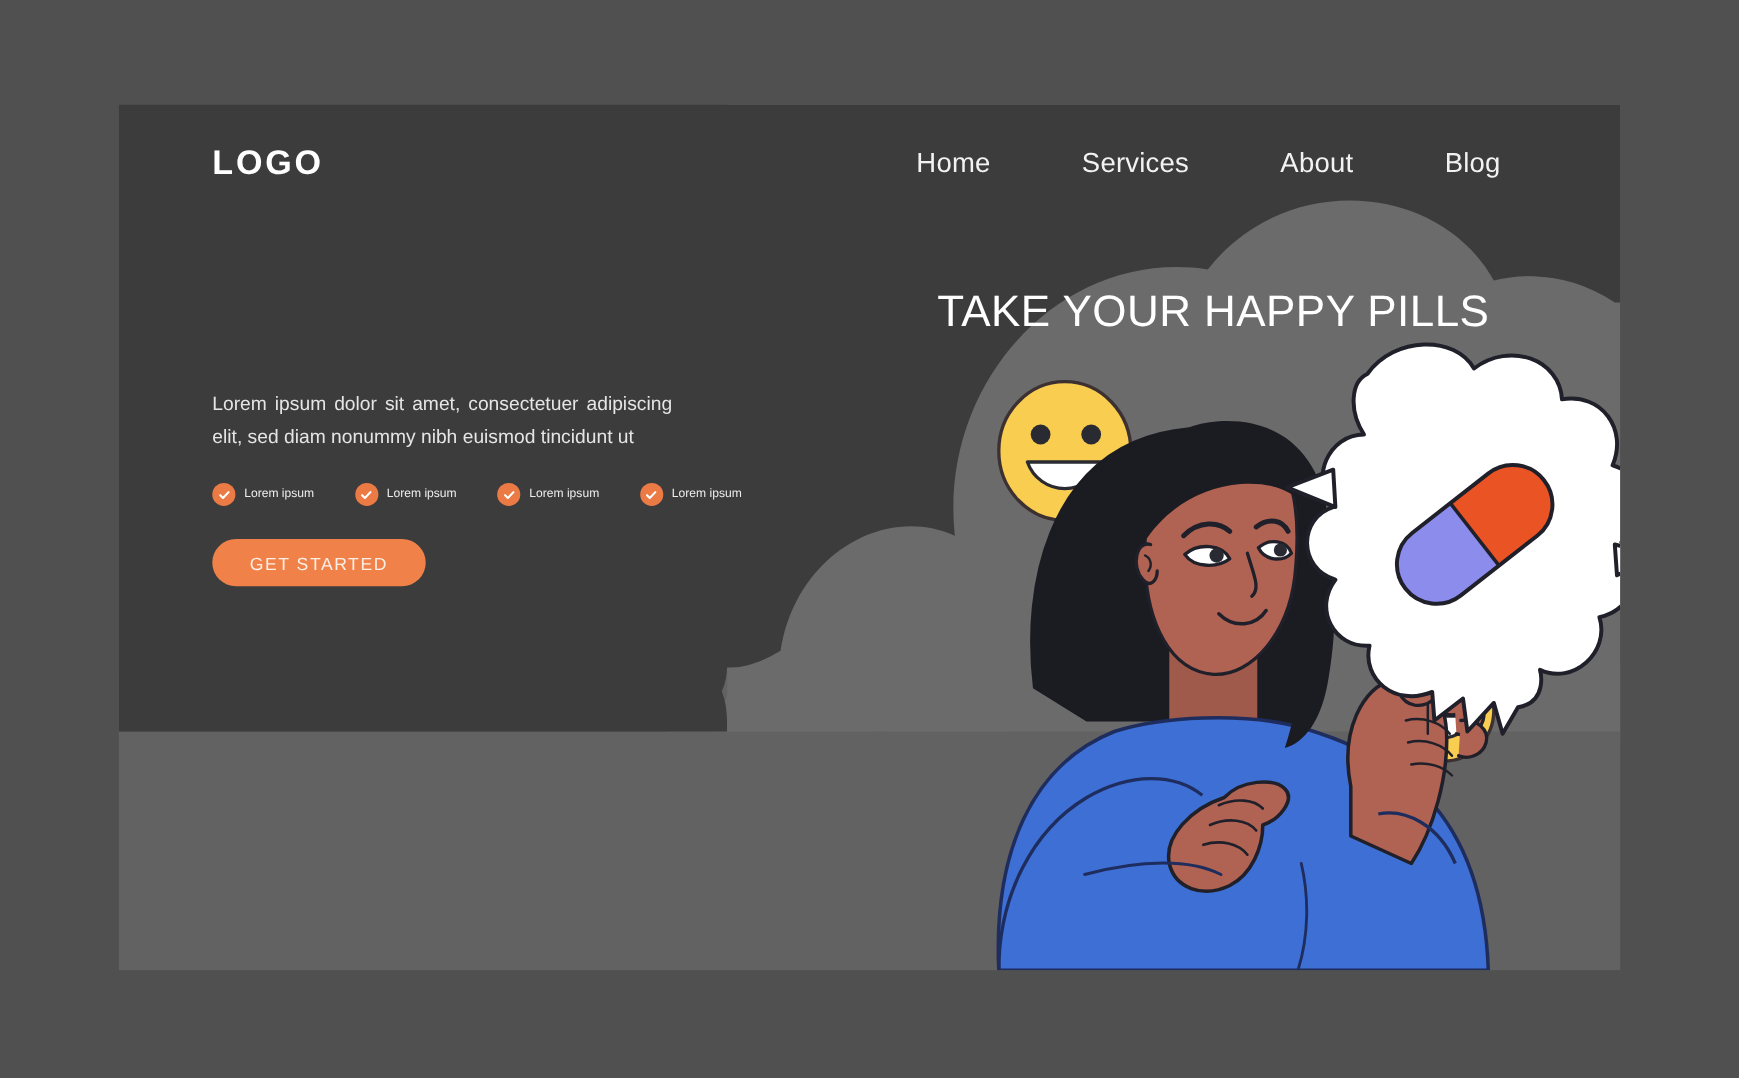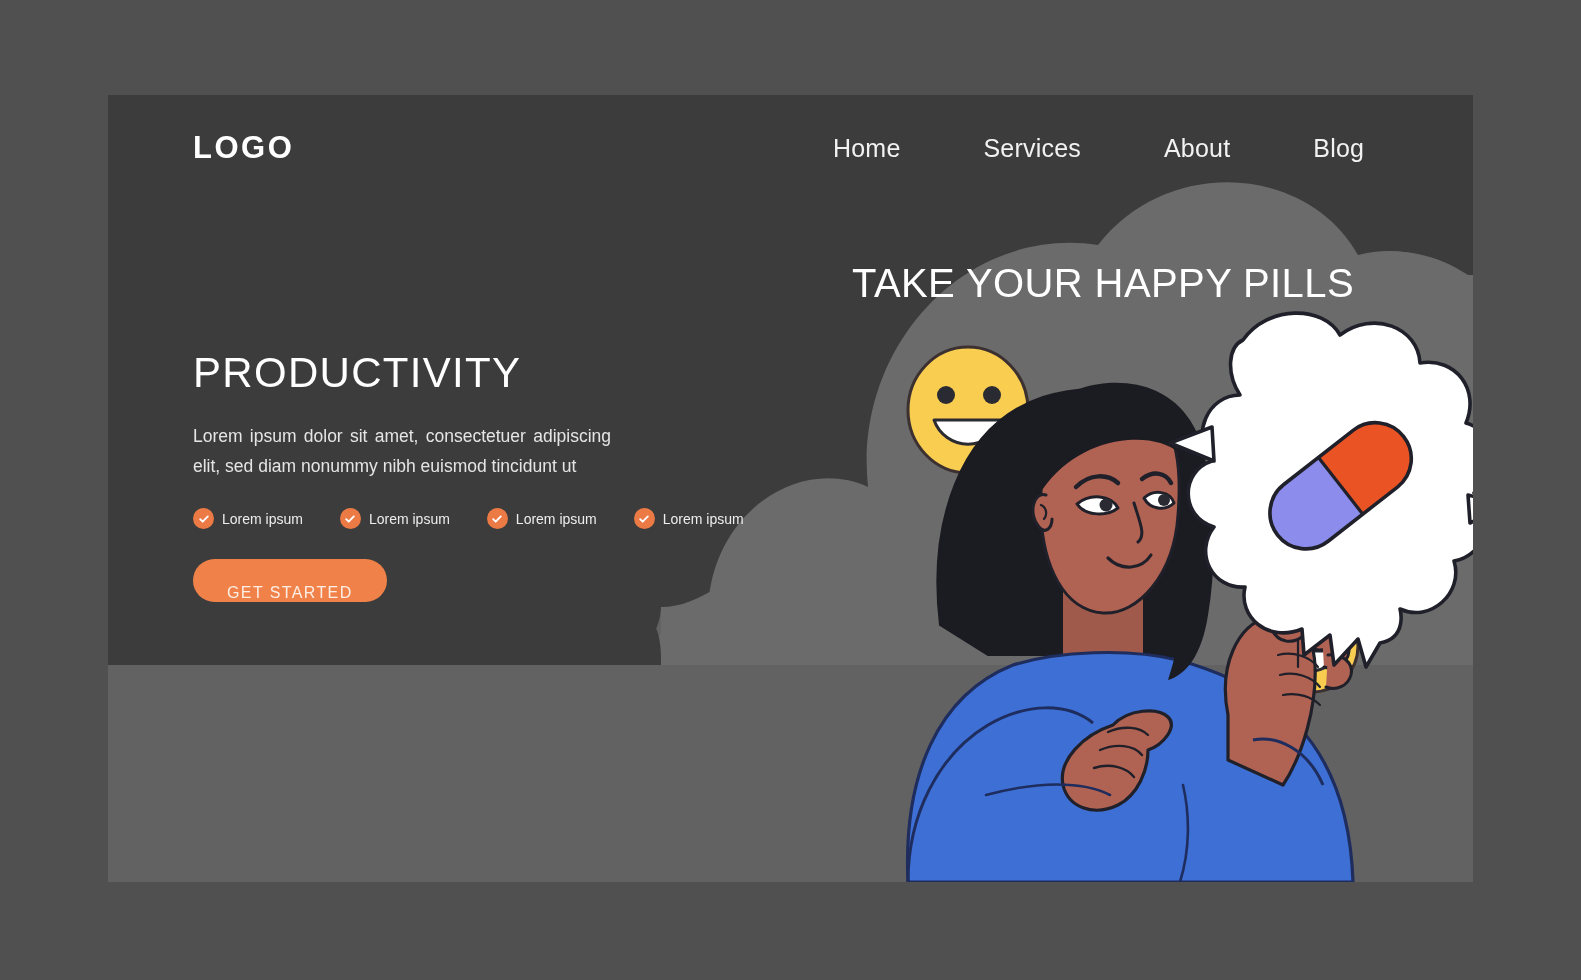--- a/index.html
+++ b/index.html
@@ -143,32 +143,32 @@
     background: #ec7a45;
     display: flex;
     align-items: center;
     justify-content: center;
     flex: 0 0 auto;
     margin-right: 8px;
   }
   .check-icon svg { display: block; }
   .feature-label {
     color: #ededed;
-    font-size: 14px;
+    font-size: 11px;
     line-height: 1;
     white-space: nowrap;
   }
   #cta {
     margin-top: 30px;
     display: inline-block;
     background: #f08249;
     color: #fdeee5;
     border: none;
     border-radius: 40px;
-    padding: 12px 34px;
+    padding: 2px 34px;
     height: 43px;
     font-size: 16px;
     letter-spacing: 1.4px;
     font-family: "Liberation Sans", sans-serif;
     cursor: pointer;
     line-height: 43px;
   }
 
   
   #illustration {
@@ -389,21 +389,20 @@
         <g transform="rotate(-38 1232 390)">
           <rect x="1152" y="355" width="160" height="72" rx="36" fill="#8b8cec"></rect>
           <path d="M1232 355 H1276 A36 36 0 0 1 1312 391 A36 36 0 0 1 1276 427 H1232 Z" fill="#ea5424"></path>
           <rect x="1152" y="355" width="160" height="72" rx="36" fill="none" stroke="#20202a" stroke-width="3.6"></rect>
           <line x1="1232" y1="355" x2="1232" y2="427" stroke="#20202a" stroke-width="3.2"></line>
         </g>
       </g>
     </svg>
 
     <div id="copy">
-      <h1 id="headline">PRODUCTIVITY</h1>
       <p id="subcopy">Lorem ipsum dolor sit amet, consectetuer adipiscing elit, sed diam nonummy nibh euismod tincidunt ut</p>
 
       <div id="features">
         <div class="feature">
           <span class="check-icon">
             <svg width="12" height="12" viewBox="0 0 12 12">
                 <path d="M2.2 6.2 L4.7 8.7 L9.8 3.4" fill="none" stroke="#ffffff" stroke-width="1.9" stroke-linecap="round" stroke-linejoin="round"></path>
               </svg>
           </span>
           <span class="feature-label">Lorem ipsum</span>

